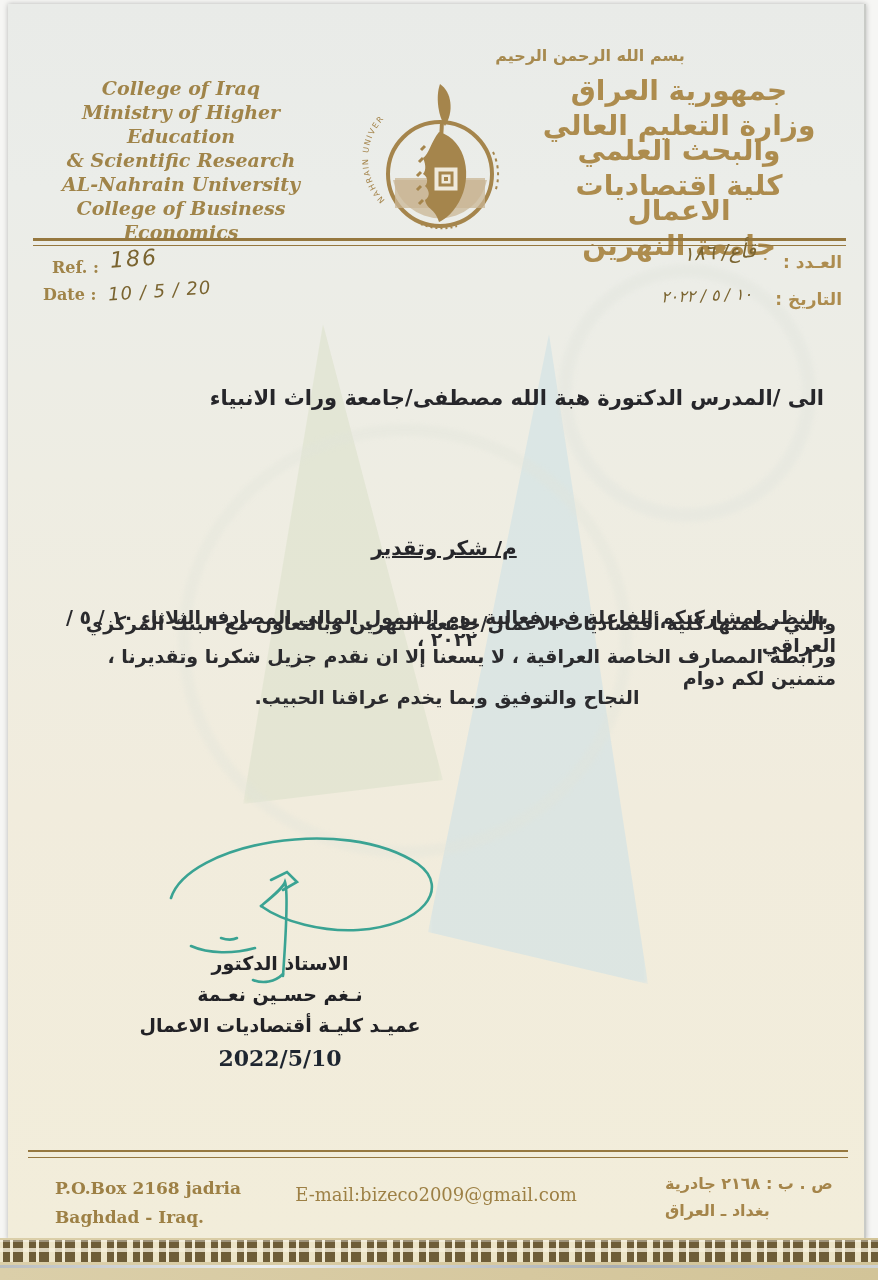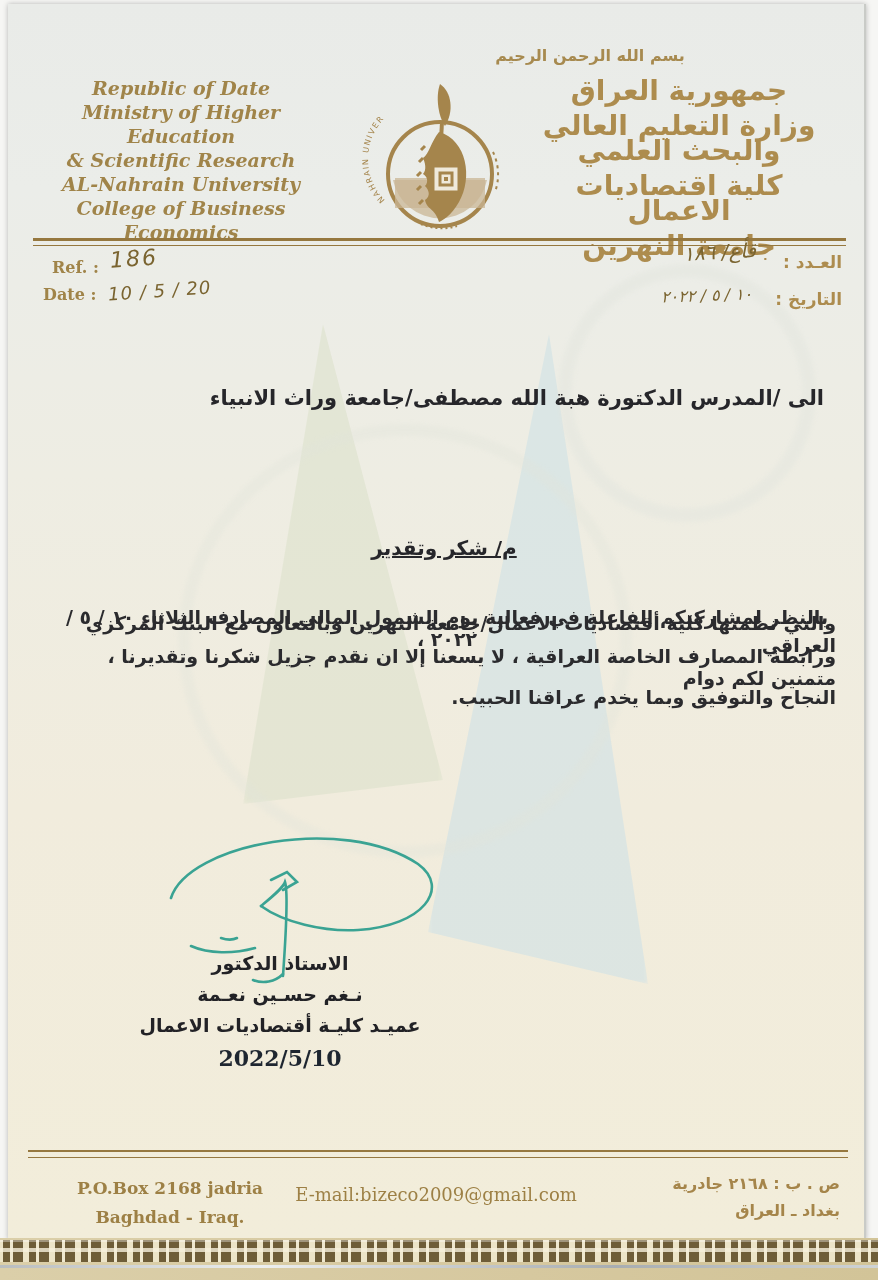--- a/index.html
+++ b/index.html
@@ -86,51 +86,51 @@
     position:absolute;left:16px;right:0;top:532px;text-align:center;direction:rtl;
     color:#26262a;font-weight:bold;font-size:20px;text-decoration:underline;
   }
   .body-line{
     position:absolute;left:50px;right:28px;direction:rtl;text-align:right;
     color:#2b2b2e;font-weight:bold;font-size:19px;
   }
   .bl-0{top:602px;text-align:center;}
   .bl-1{top:608px;}
   .bl-2{top:641px;}
-  .bl-3{top:682px;}
+  .bl-3{top:682px;text-align:center;}
   
   .sig-svg{position:absolute;left:125px;top:822px;width:330px;height:175px;}
   .sig-block{position:absolute;left:122px;top:948px;width:300px;text-align:center;direction:rtl;color:#222226;}
   .sig-block .t{display:block;font-weight:bold;font-size:19px;margin-bottom:9px;}
   .sig-date{display:block;direction:ltr;font-family:"DejaVu Serif",serif;font-weight:bold;font-size:22px;color:#1e2630;margin-top:2px;}
   
-  .ft-en{position:absolute;left:47px;top:1170px;width:230px;text-align:center;
+  .ft-en{position:absolute;left:47px;top:1170px;width:230px;
     font-family:"DejaVu Serif",serif;font-weight:bold;color:#9d8045;font-size:17px;line-height:29px;}
   .ft-email{position:absolute;left:0;right:0;top:1180px;text-align:center;
     font-family:"DejaVu Serif",serif;color:#9d8045;font-size:18px;}
-  .ft-ar{position:absolute;right:24px;top:1166px;width:175px;text-align:right;
+  .ft-ar{position:absolute;right:24px;top:1166px;width:175px;text-align:left;
     direction:rtl;color:#a5854a;font-weight:bold;font-size:16px;line-height:27px;}
   .ft-ar .l,.ft-en .l{display:block;}
 </style>
 </head>
 <body>
 
 <div class="top-edge"></div>
 
 <div class="page">
 
   <div class="wm wm-olive"></div>
   <div class="wm wm-blue"></div>
   <div class="wm wm-ring1"></div>
   <div class="wm wm-ring2"></div>
 
   <div class="basmala">بسم الله الرحمن الرحيم</div>
 
   <div class="hdr-en">
-    <span>Republic of Date</span><br>
+    <span>College of Iraq</span><br>
     <span>Ministry of Higher Education</span><br>
     <span>&amp; Scientific Research</span><br>
     <span>AL-Nahrain University</span><br>
     <span>College of Business</span><br>
     <span>Economics</span>
   </div>
 
   <div class="logo">
     <svg width="170" height="152" viewBox="0 0 170 152" xmlns="http://www.w3.org/2000/svg">
       <defs>

